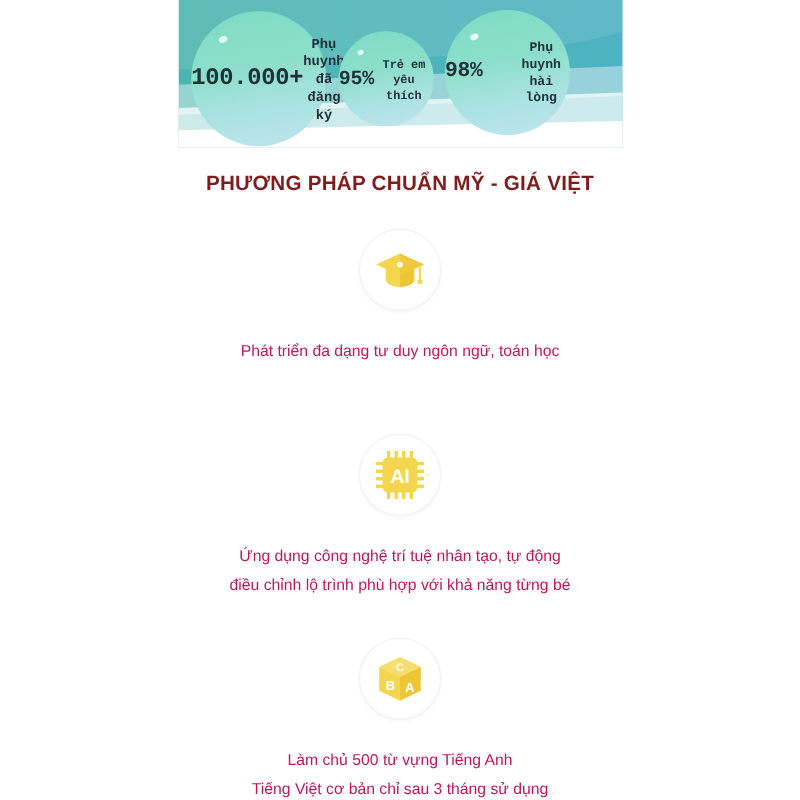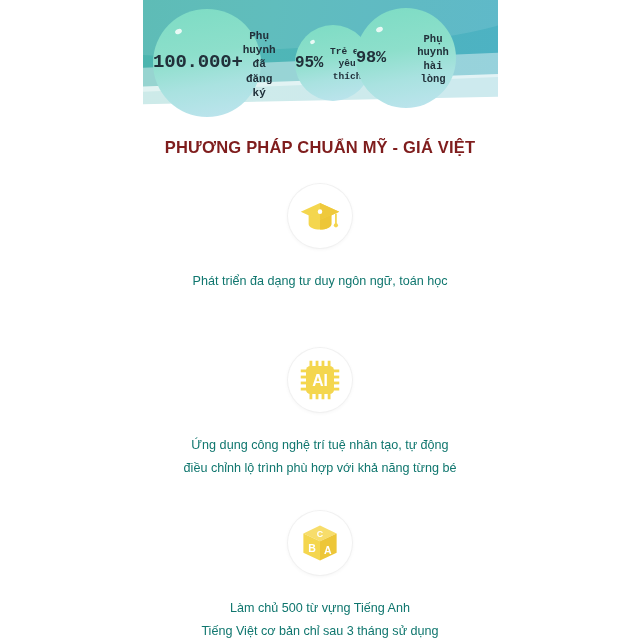--- a/index.html
+++ b/index.html
@@ -80,21 +80,21 @@
     position: absolute;
     background: rgba(255,255,255,0.82);
     border-radius: 50%;
     transform: rotate(-25deg);
   }
   .bubble-1 {
     left: 153px; top: 9px; width: 108px; height: 108px;
   }
   .bubble-1 .dot { width: 7px; height: 5px; left: 22px; top: 20px; }
   .bubble-2 {
-    left: 271px; top: 25px; width: 76px; height: 76px; margin-left: 24px;
+    left: 271px; top: 25px; width: 76px; height: 76px;
   }
   .bubble-2 .dot { width: 5px; height: 4px; left: 15px; top: 15px; }
   .bubble-3 {
     left: 356px; top: 8px; width: 100px; height: 100px; gap: 24px;
   }
   .bubble-3 .dot { width: 7px; height: 5px; left: 20px; top: 19px; }
 
   .bubble-value {
     font-weight: bold;
     letter-spacing: -0.2px;
@@ -147,21 +147,21 @@
     display: flex;
     align-items: center;
     justify-content: center;
   }
   .icon-circle svg { display: block; }
 
   .feature-text {
     margin-top: 22px;
     font-size: 12.6px;
     line-height: 1.85;
-    color: #0f766e;
+    color: #be185d;
   }
   .feature-text .line { display: block; }
 </style>
 </head>
 <body>
 
 <div class="banner">
   <div class="banner-wave-top"></div>
   <div class="banner-wave-mid"></div>
   <div class="banner-wave-low"></div>

